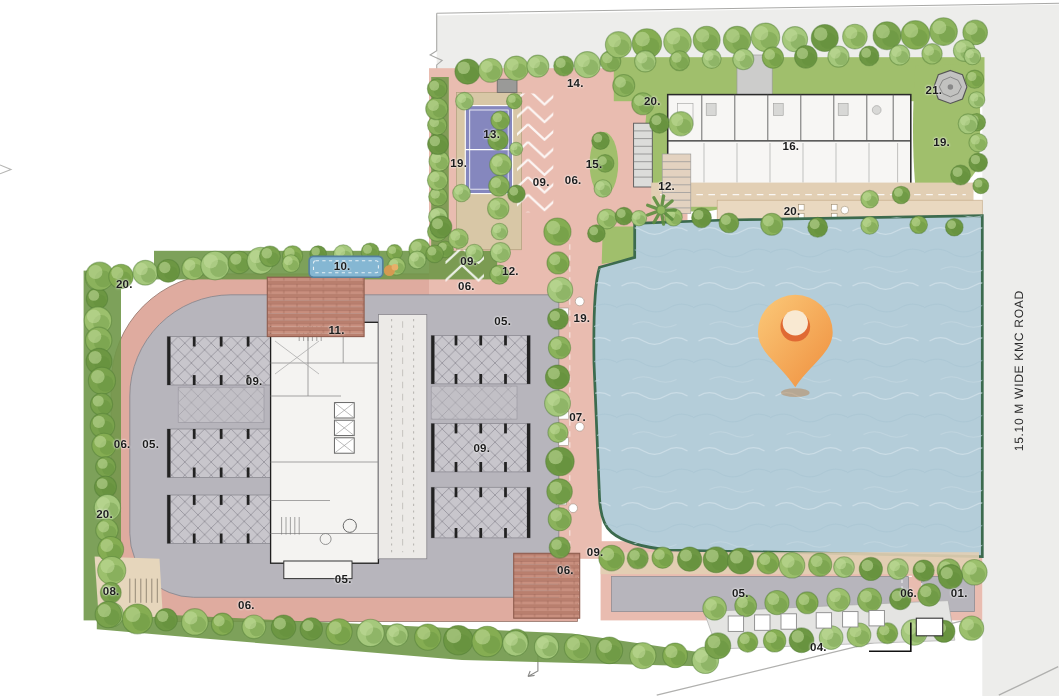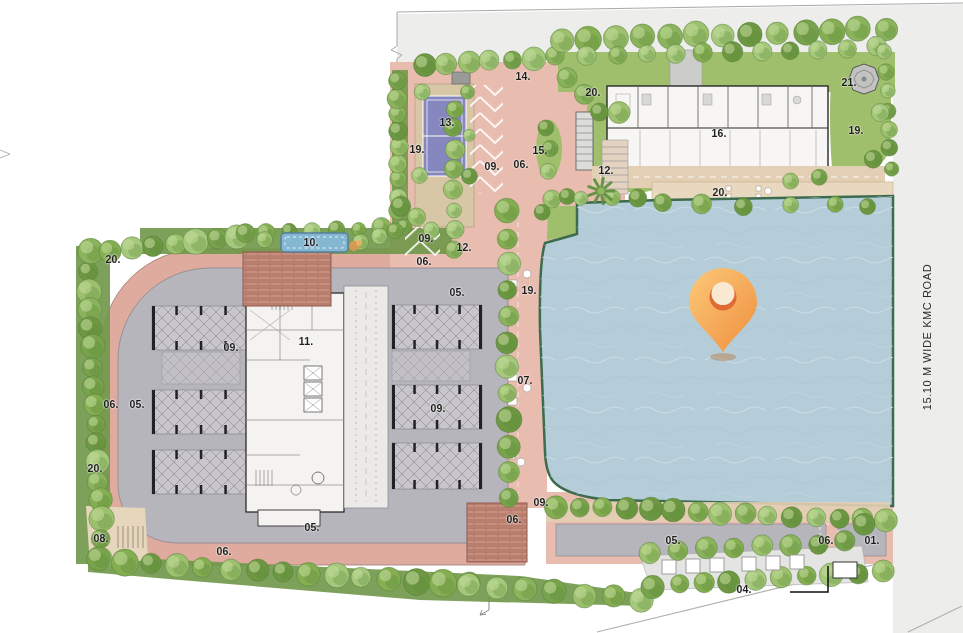--- a/index.html
+++ b/index.html
@@ -879,21 +879,21 @@
       <span class="plan-label" style="left: 514px; top: 519px;">06.</span>
       <span class="plan-label" style="left: 224px; top: 551px;">06.</span>
       <span class="plan-label" style="left: 826px; top: 540px;">06.</span>
       <span class="plan-label" style="left: 525px; top: 380px;">07.</span>
       <span class="plan-label" style="left: 101px; top: 538px;">08.</span>
       <span class="plan-label" style="left: 492px; top: 166px;">09.</span>
       <span class="plan-label" style="left: 426px; top: 238px;">09.</span>
       <span class="plan-label" style="left: 231px; top: 347px;">09.</span>
       <span class="plan-label" style="left: 438px; top: 408px;">09.</span>
       <span class="plan-label" style="left: 311px; top: 242px;">10.</span>
-      <span class="plan-label" style="left: 306px; top: 301px; margin-top: 40px;">11.</span>
+      <span class="plan-label" style="left: 306px; top: 301px;">11.</span>
       <span class="plan-label" style="left: 464px; top: 247px;">12.</span>
       <span class="plan-label" style="left: 447px; top: 122px;">13.</span>
       <span class="plan-label" style="left: 523px; top: 76px;">14.</span>
       <span class="plan-label" style="left: 540px; top: 150px;">15.</span>
       <span class="plan-label" style="left: 719px; top: 133px;">16.</span>
       <span class="plan-label" style="left: 606px; top: 170px;">12.</span>
       <span class="plan-label" style="left: 720px; top: 192px;">20.</span>
       <span class="plan-label" style="left: 417px; top: 149px;">19.</span>
       <span class="plan-label" style="left: 856px; top: 130px;">19.</span>
       <span class="plan-label" style="left: 529px; top: 290px;">19.</span>

